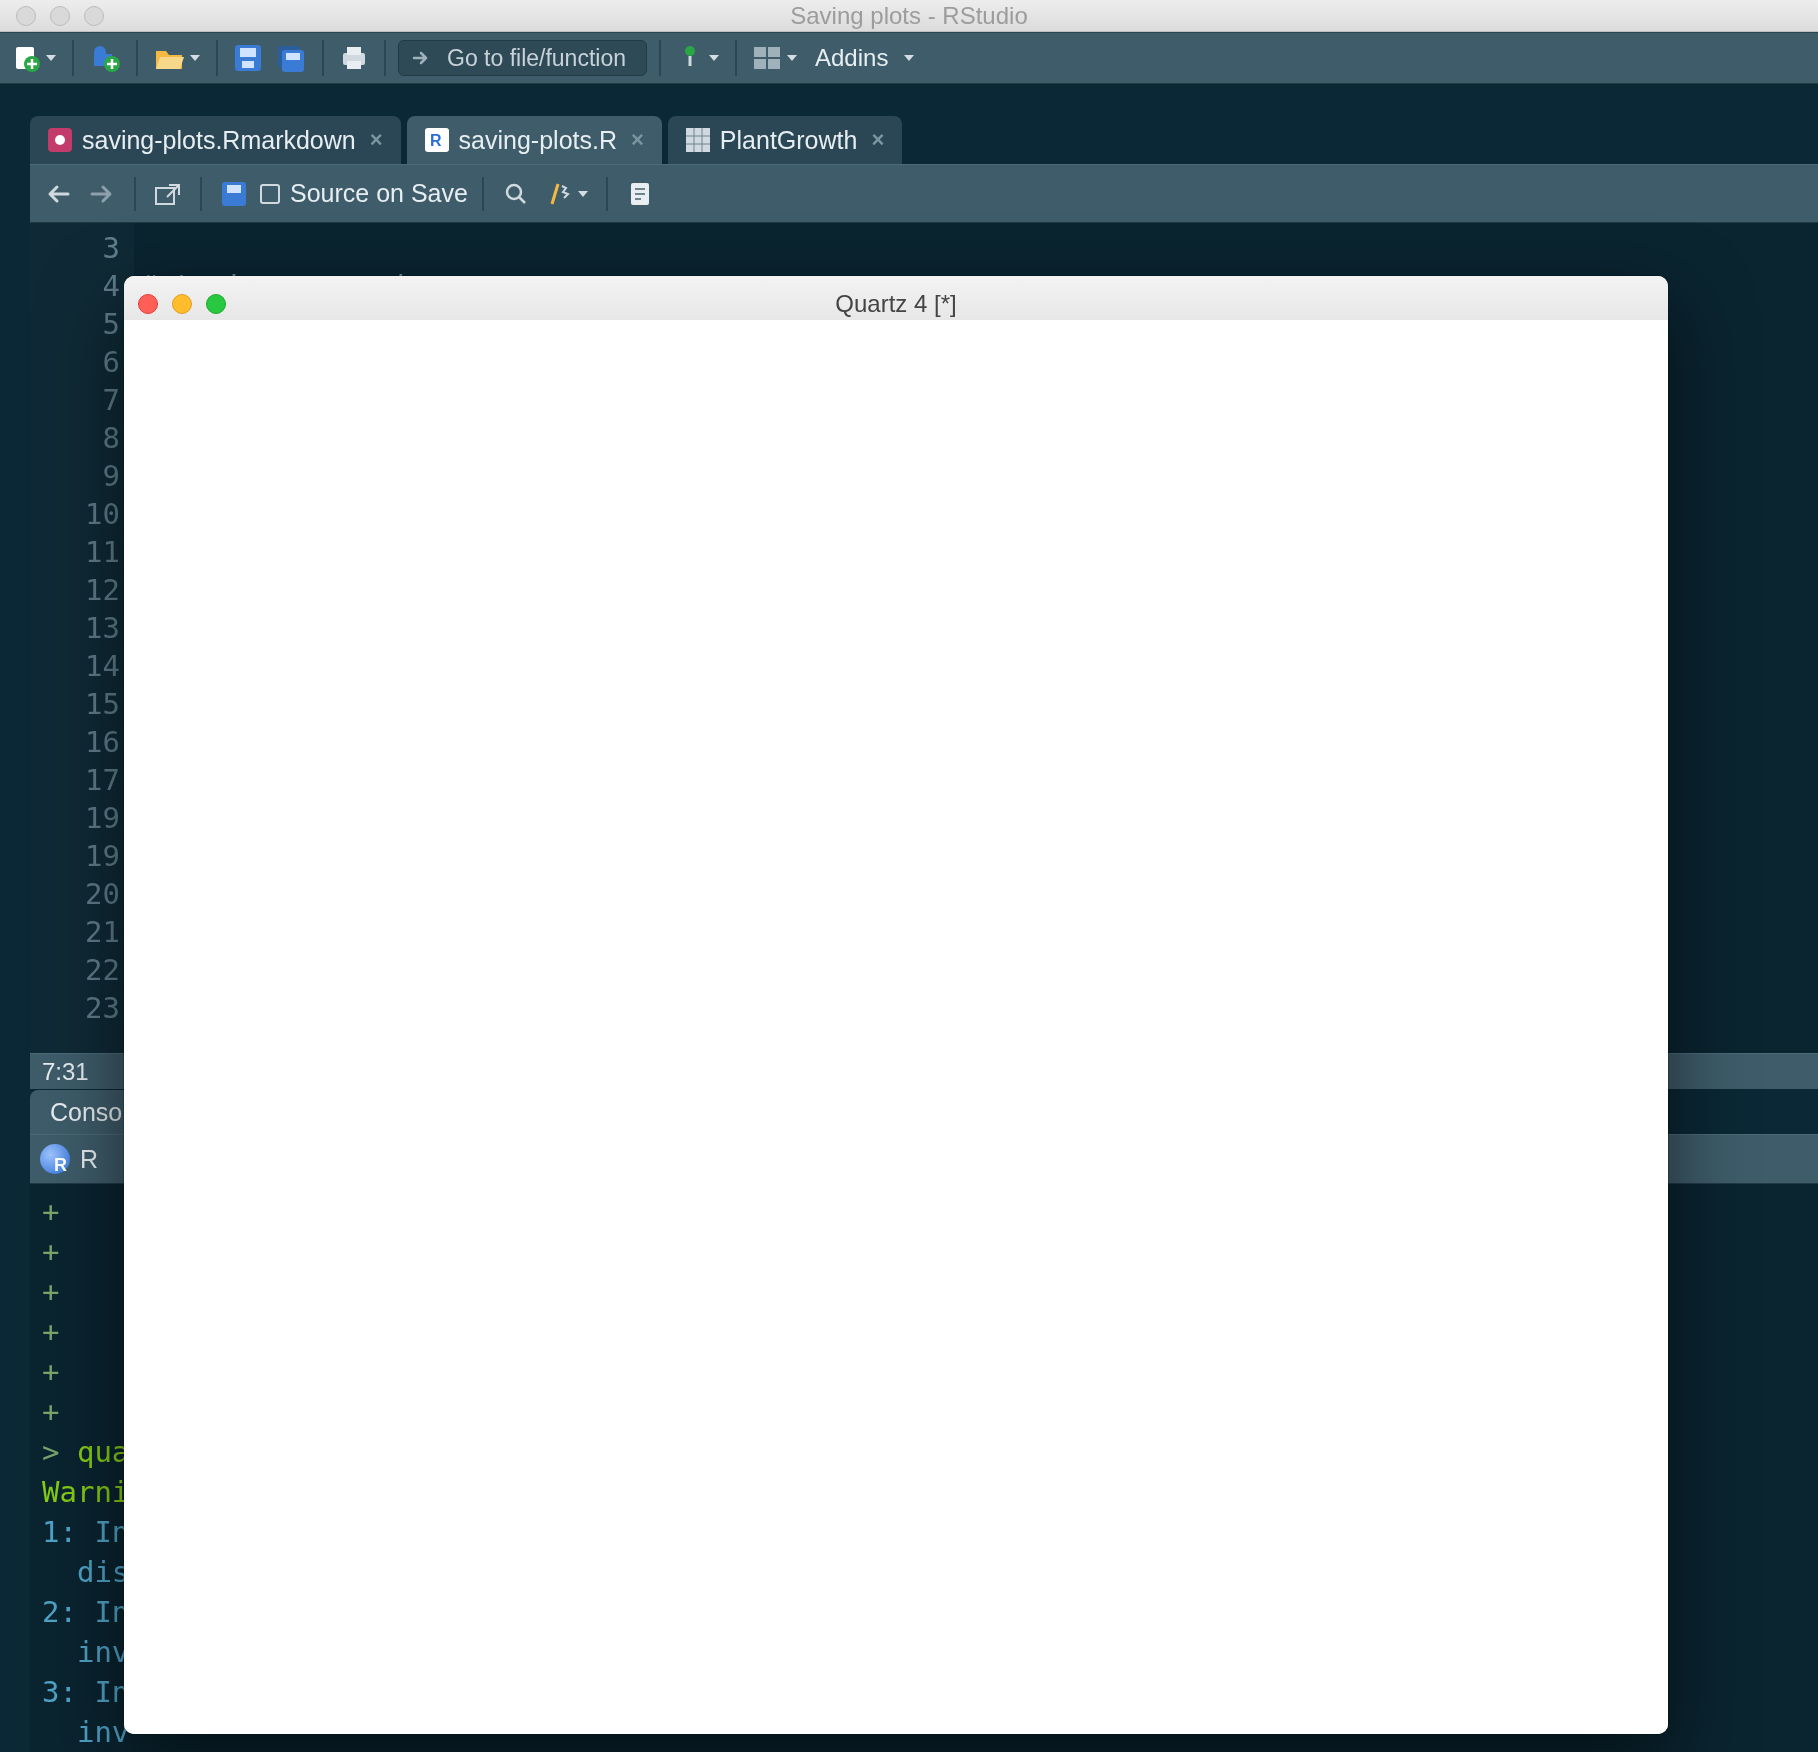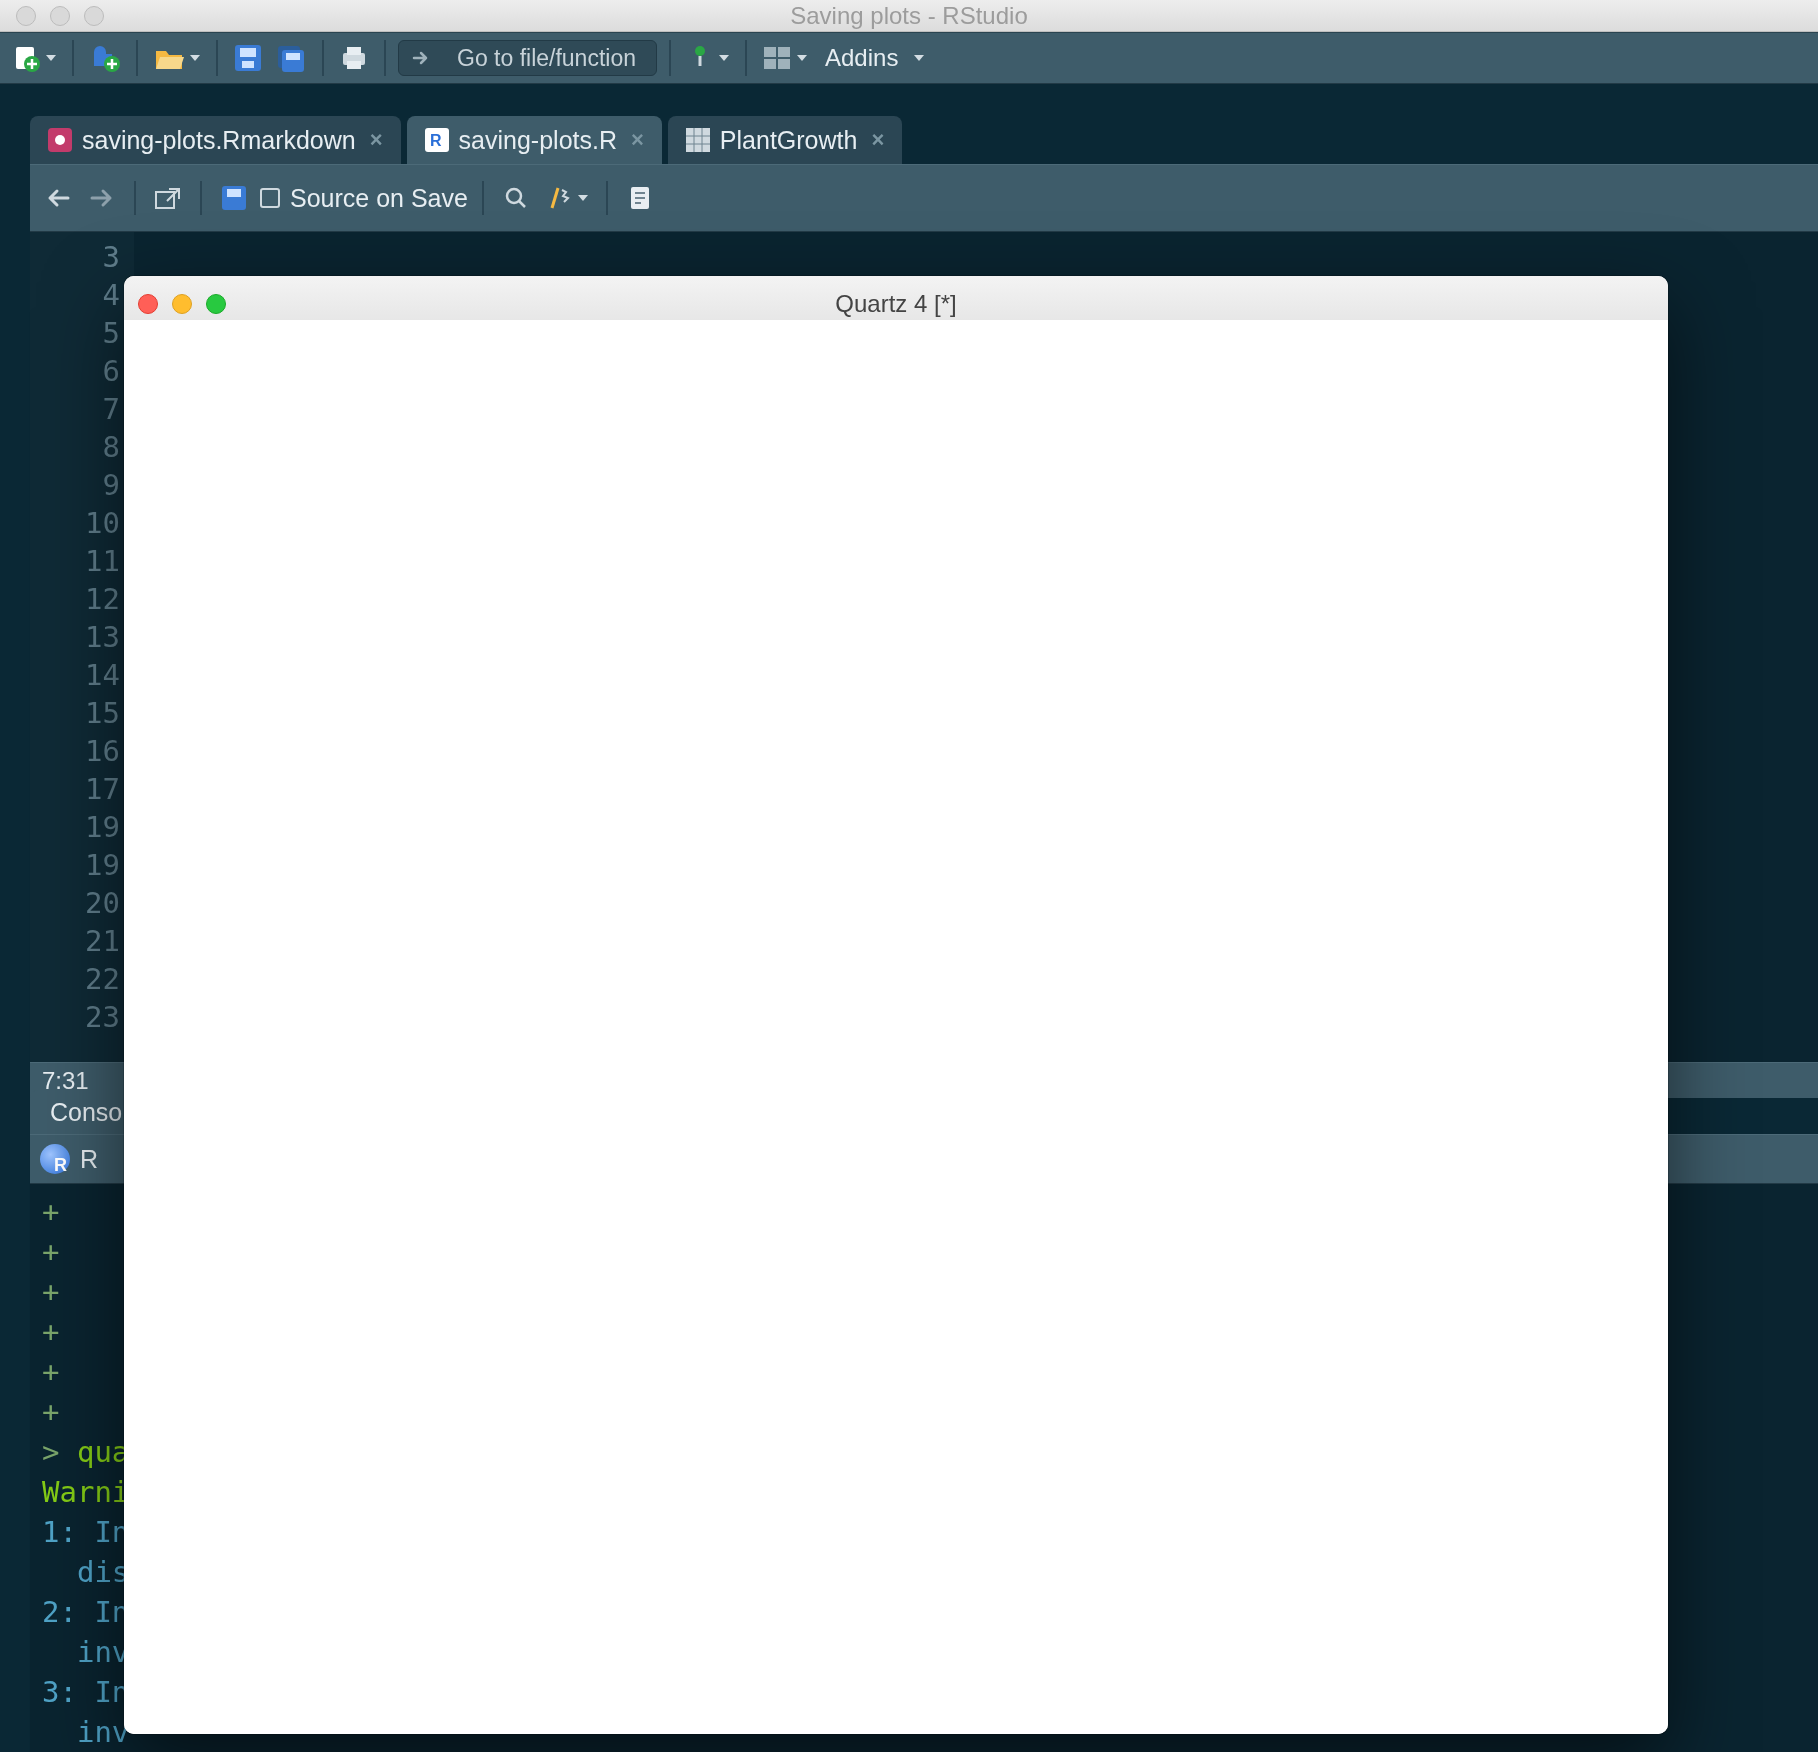--- a/index.html
+++ b/index.html
@@ -19,38 +19,38 @@
   
   .main-toolbar {
     height: 52px; background:#3e5c6a; border-top:1px solid #2a4450; border-bottom:1px solid #223a46;
     display:flex; align-items:center; padding:0 8px; gap:6px;
   }
   .tb-sep { width:2px; height:36px; background:#2b4654; margin:0 6px; }
   .tb-btn { display:flex; align-items:center; justify-content:center; height:36px; min-width:36px; padding:0 4px; border-radius:4px; }
   .caret { width:0;height:0;border-left:5px solid transparent;border-right:5px solid transparent;border-top:6px solid #d3dde3;margin-left:6px; }
   .goto {
     height:36px; background:#2f4a57; border:1px solid #223a46; border-radius:6px;
-    display:flex; align-items:center; color:#c8d3d9; font-size:23px; padding:0 20px 0 12px; gap:24px;
+    display:flex; align-items:center; color:#c8d3d9; font-size:23px; padding:0 20px 0 12px; gap:14px;
   }
   .addins { color:#e7eef2; font-size:24px; display:flex; align-items:center; gap:10px; padding:0 8px; }
 
   
   .source-pane { position:absolute; left:30px; top:112px; right:0; }
 
   .tabstrip { display:flex; align-items:flex-end; height:52px; background:transparent; }
   .tab {
     display:flex; align-items:center; gap:10px; padding:0 18px; height:48px;
     border-radius:8px 8px 0 0; font-size:25px; color:#e7eef2; margin-right:6px;
     background:#2b4654;
   }
   .tab.active { background:#3e5c6a; }
   .tab .close-x { color:#7b96a2; font-size:22px; margin-left:4px; font-weight:bold;}
 
   .editor-toolbar {
-    height:68px; background:#3e5c6a; border-top:1px solid #4c6a78; border-bottom:1px solid #223a46;
+    height:59px; background:#3e5c6a; border-top:1px solid #4c6a78; border-bottom:1px solid #223a46;
     display:flex; align-items:center; padding:0 10px; gap:8px;
   }
   .et-sep { width:2px; height:34px; background:#2b4654; margin:0 6px; }
   .sos { display:flex; align-items:center; gap:10px; color:#e7eef2; font-size:25px; }
   .chk { width:20px;height:20px;border:2px solid #cfd9df;border-radius:3px;background:#3e5c6a; }
 
   .editor-body { display:flex; background:#0f2a36; height: 830px; }
   .gutter {
     width:104px; background:#0f2a36; text-align:right; padding:6px 14px 0 0;
     font-family: Menlo, Consolas, monospace; font-size:29px; color:#5f7d8b; line-height:38px;

